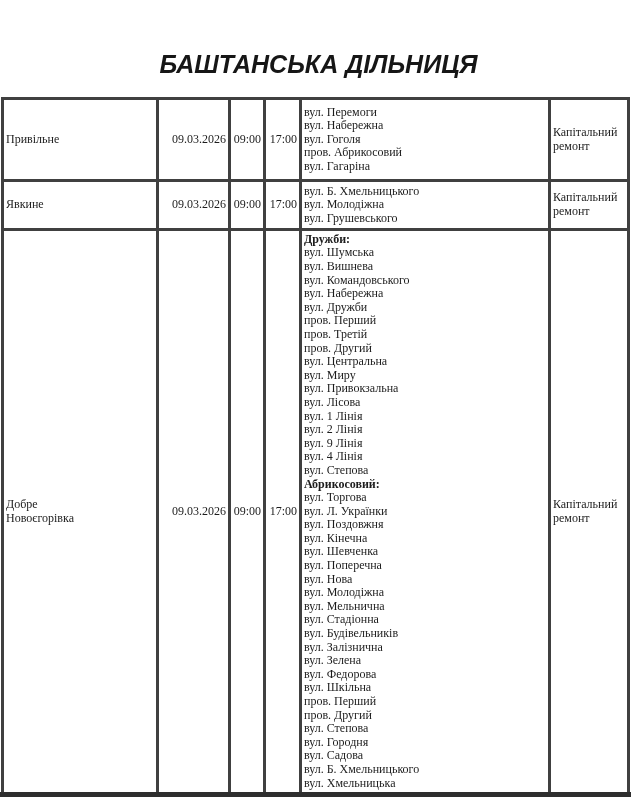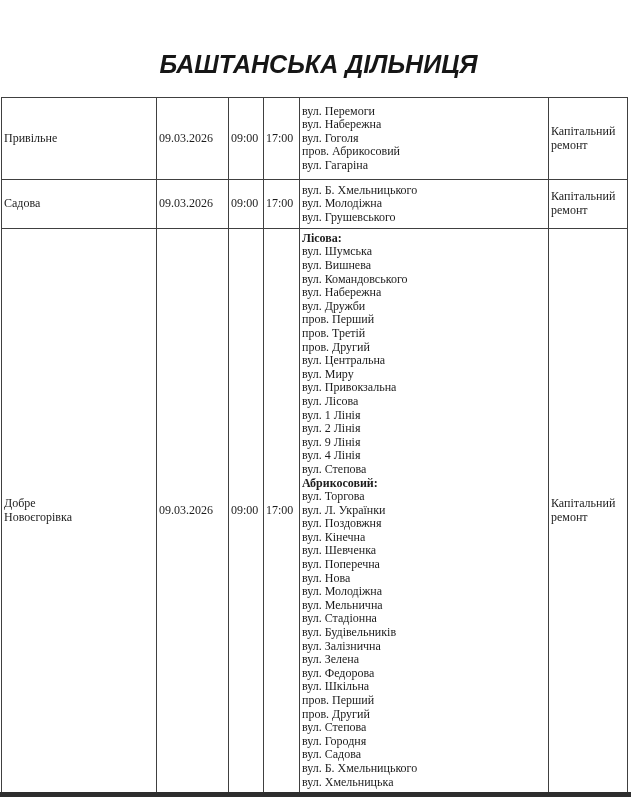--- a/index.html
+++ b/index.html
@@ -34,32 +34,32 @@
     position: absolute;
     top: 97px;
     left: 1px;
     border-collapse: collapse;
     table-layout: fixed;
     width: 626px;
     font-size: 12px;
     line-height: 13.6px;
   }
   table.schedule td {
-    border: 1px solid #404040;
+    border: 3px solid #404040;
     vertical-align: middle;
     padding: 1px 2px;
     overflow: hidden;
   }
   td.c-loc {
     padding-left: 4px;
     white-space: pre-line;
     margin-left: 15px;
   }
   td.c-date, td.c-time {
-    text-align: left;
+    text-align: right;
     padding-left: 1px;
     padding-right: 1px;
   }
   td.c-streets {
     padding-left: 5px;
     vertical-align: middle;
   }
   td.c-work {
     padding-left: 4px;
   }
@@ -106,39 +106,39 @@
         <td class="c-streets">
           <div class="streets-block">вул. Перемоги
 вул. Набережна
 вул. Гоголя
 пров. Абрикосовий
 вул. Гагаріна</div>
         </td>
         <td class="c-work">Капітальний ремонт</td>
       </tr>
       <tr class="row-2">
-        <td class="c-loc">Садова</td>
+        <td class="c-loc">Явкине</td>
         <td class="c-date">09.03.2026</td>
         <td class="c-time">09:00</td>
         <td class="c-time">17:00</td>
         <td class="c-streets">
           <div class="streets-block">вул. Б. Хмельницького
 вул. Молодіжна
 вул. Грушевського</div>
         </td>
         <td class="c-work">Капітальний ремонт</td>
       </tr>
       <tr class="row-3">
         <td class="c-loc">Добре
 Новоєгорівка</td>
         <td class="c-date">09.03.2026</td>
         <td class="c-time">09:00</td>
         <td class="c-time">17:00</td>
         <td class="c-streets">
-          <div class="group-header">Лісова:</div>
+          <div class="group-header">Дружби:</div>
           <div class="streets-block">вул. Шумська
 вул. Вишнева
 вул. Командовського
 вул. Набережна
 вул. Дружби
 пров. Перший
 пров. Третій
 пров. Другий
 вул. Центральна
 вул. Миру

